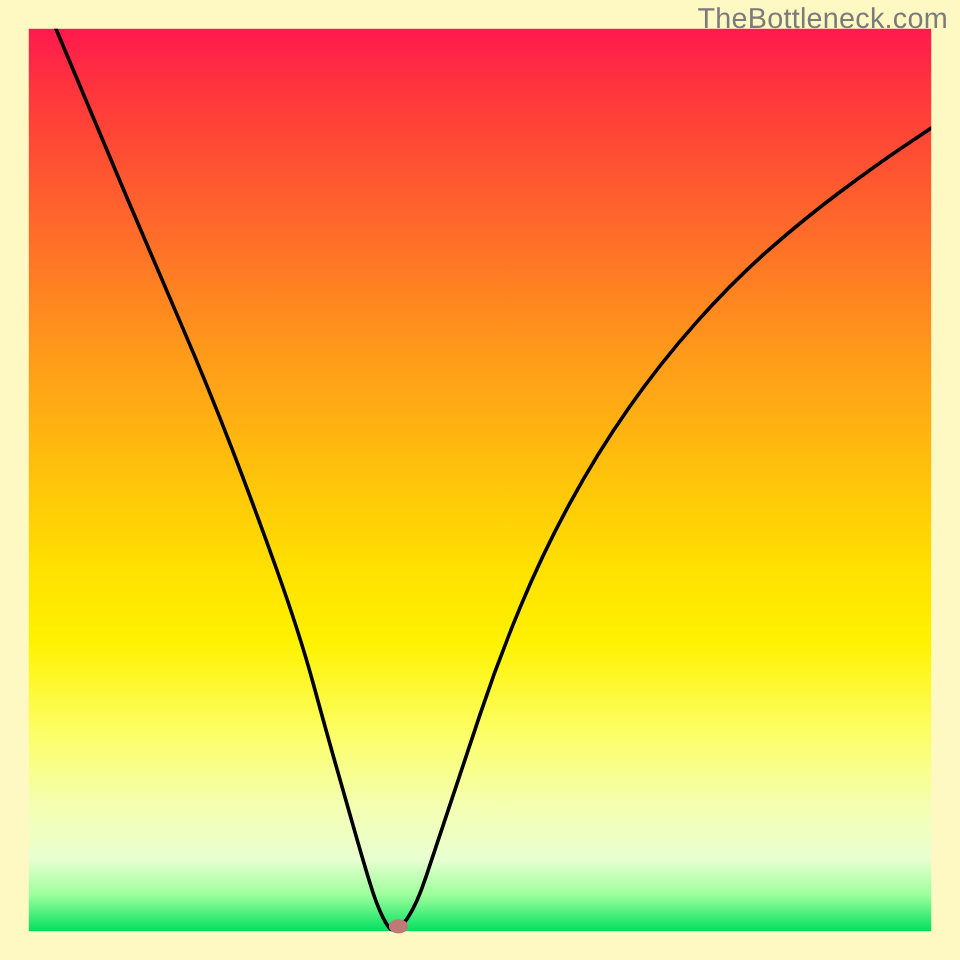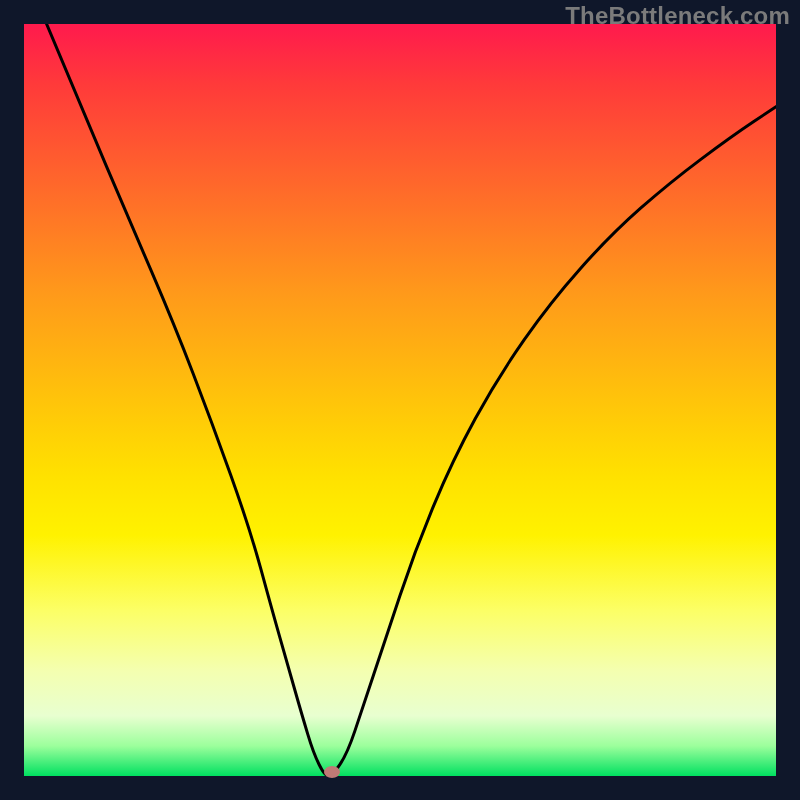--- a/index.html
+++ b/index.html
@@ -1,22 +1,21 @@
 <!DOCTYPE html>
 <html><head>
 <meta charset="utf-8">
 <style>
   * { margin: 0; padding: 0; box-sizing: border-box; }
   html, body { width: 800px; height: 800px; overflow: hidden; background: #000; }
   .frame {
     width: 800px;
     height: 800px;
-    background: #0f172a;
+    background: #fef9c3;
     position: relative;
-    font-weight: bold;
   }
   .plot {
     position: absolute;
     left: 24px;
     top: 24px;
     width: 752px;
     height: 752px;
     background: linear-gradient(to bottom,
       #ff1a4d 0%,
       #ff3a3a 8%,

